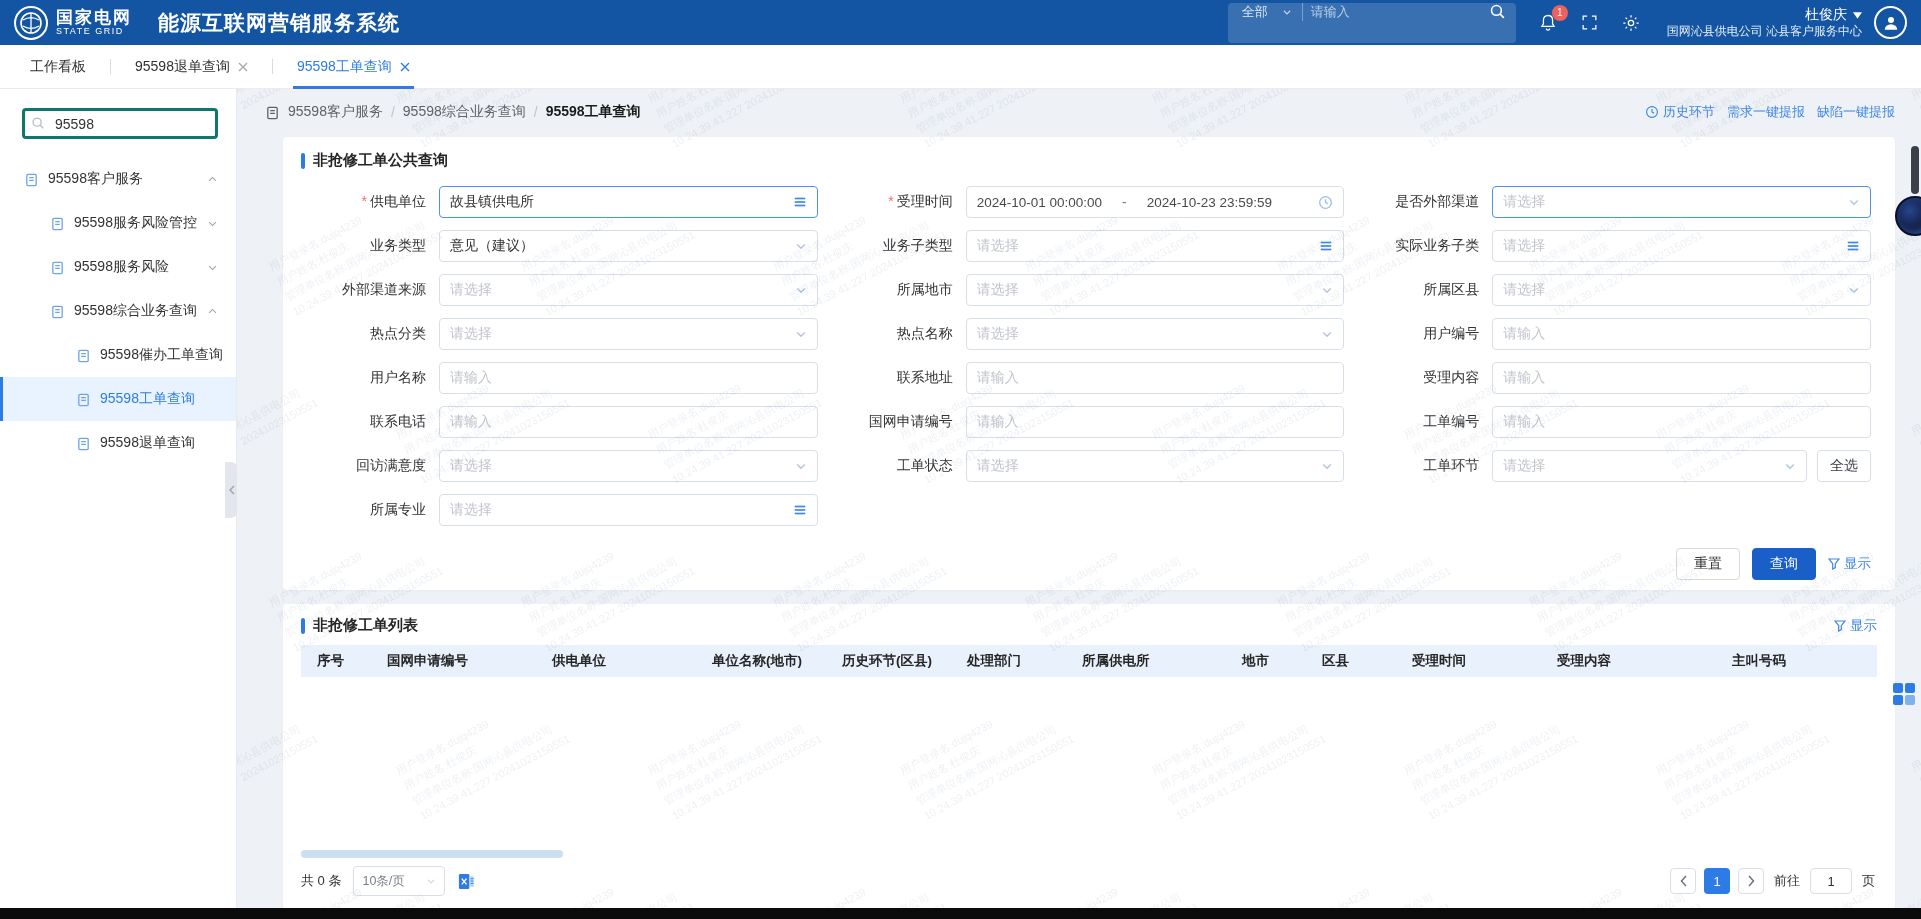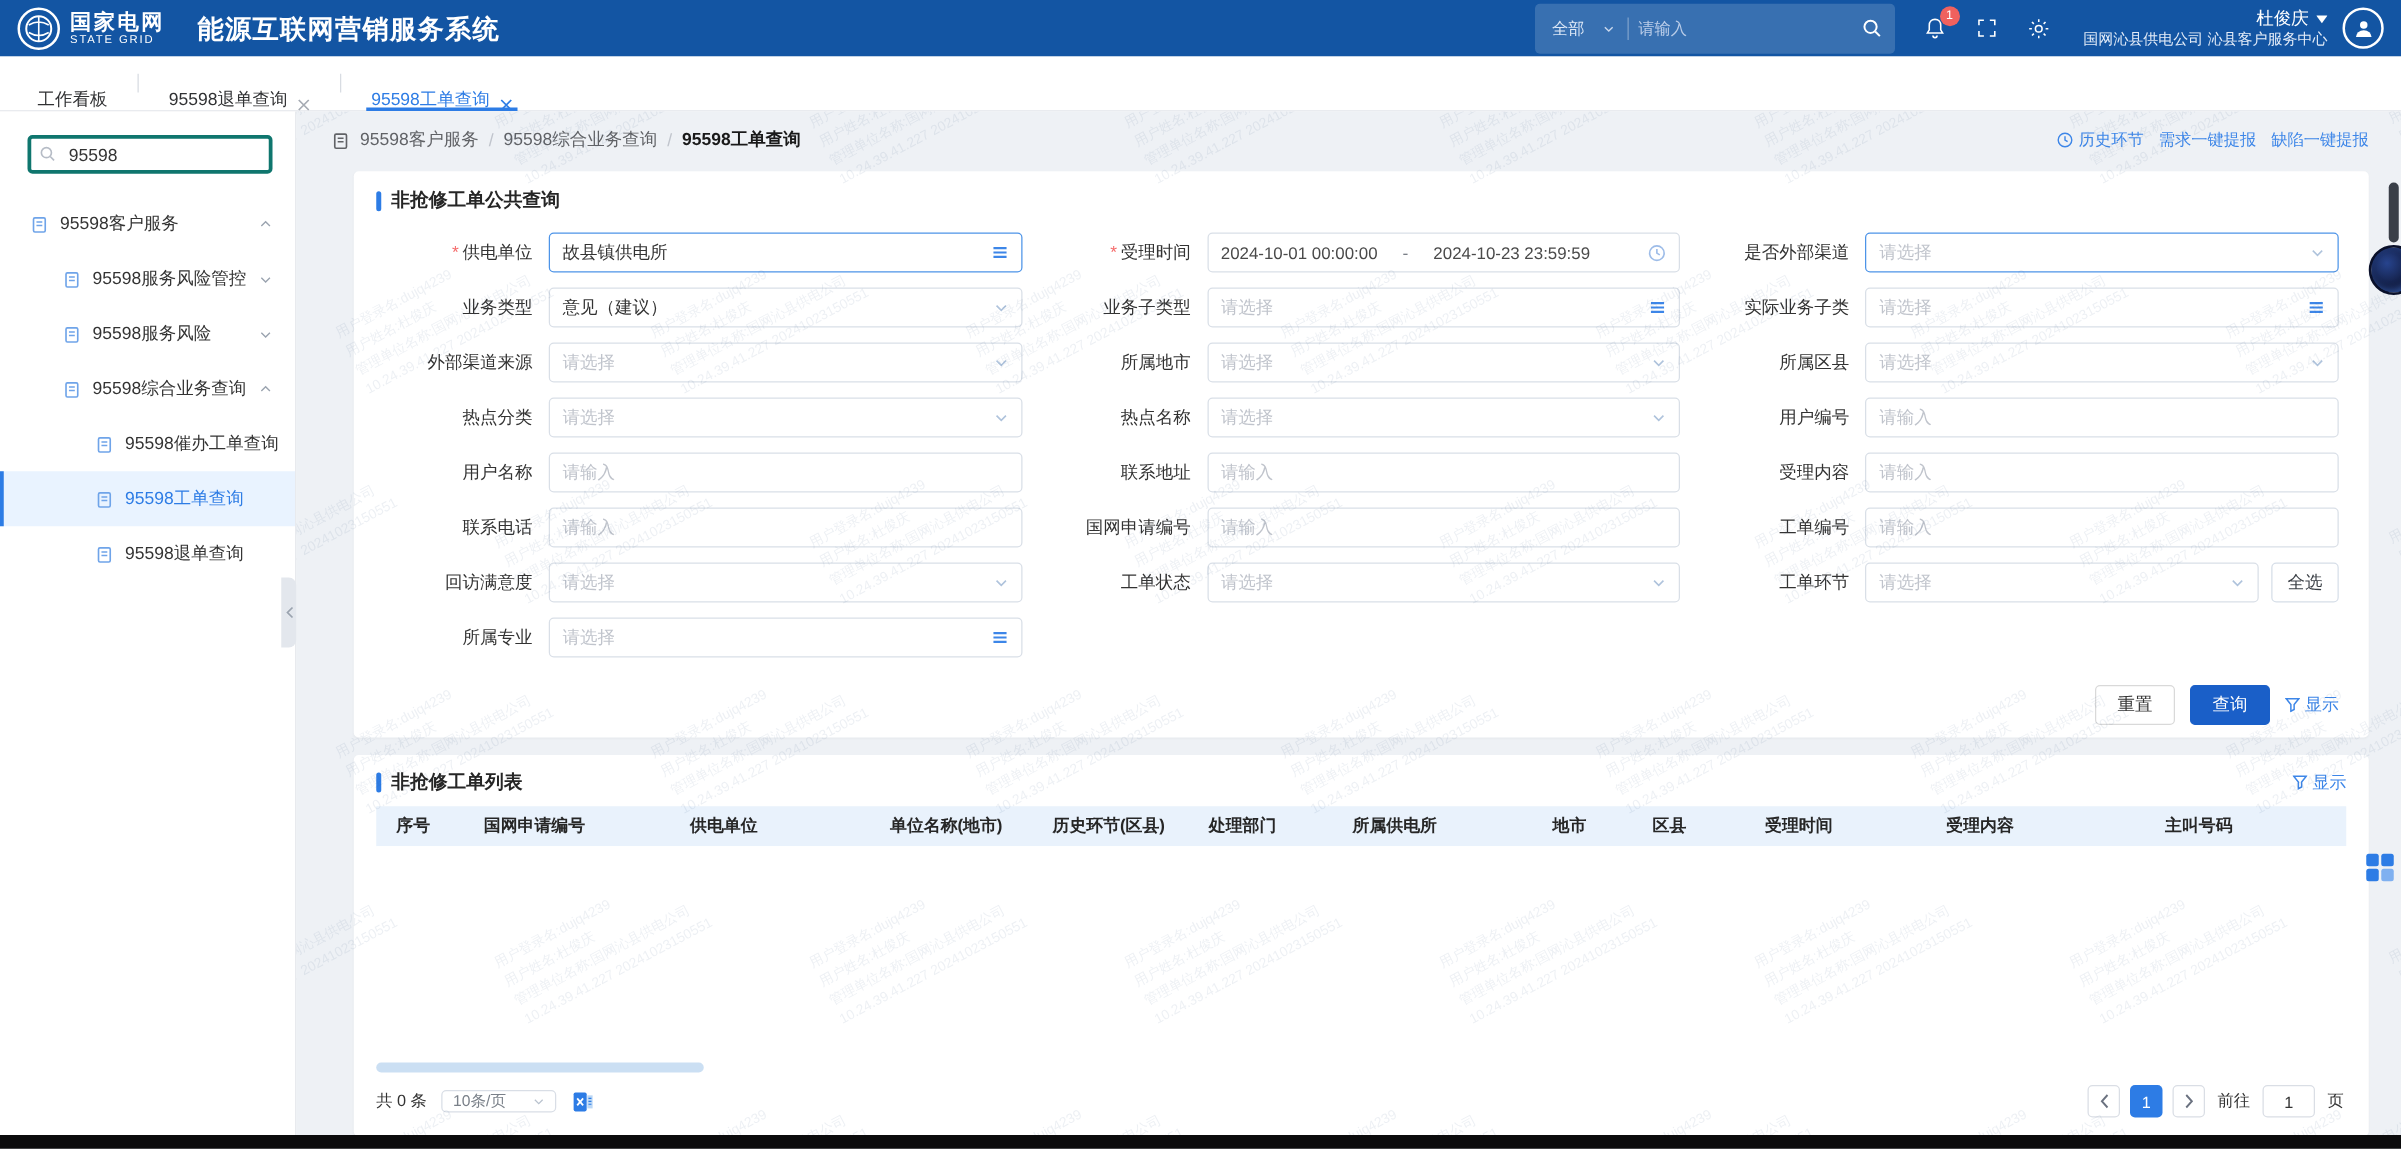--- a/index.html
+++ b/index.html
@@ -9,38 +9,38 @@
   
   .app-header { position:absolute; left:0; top:0; right:0; height:45px; background:#1355A3;
     display:flex; align-items:center; padding:0 14px; color:#fff; z-index:30; }
   .logo-circle { width:34px; height:34px; border-radius:50%; border:2px solid #fff;
     display:flex; align-items:center; justify-content:center; flex:0 0 auto; }
   .brand-text { margin-left:8px; line-height:1.05; }
   .brand-cn { font-size:17px; font-weight:bold; letter-spacing:2px; }
   .brand-en { font-size:9px; letter-spacing:1.5px; }
   .app-title { margin-left:26px; font-size:21px; font-weight:bold; letter-spacing:1px; }
   .header-search { margin-left:auto; width:288px; height:40px; background:rgba(255,255,255,.16);
-    border-radius:4px; display:flex; align-items:center; font-size:13px; color:#DCE7F6; }
+    border-radius:4px; display:flex; align-items:flex-start; font-size:13px; color:#DCE7F6; }
   .hs-scope { display:flex; align-items:center; gap:14px; padding:0 10px 0 14px; cursor:pointer; }
   .hs-divider { width:1px; height:18px; background:rgba(255,255,255,.35); }
   .hs-input { flex:1; padding:0 8px; color:#B9CCE8; }
   .hs-search-btn { padding:0 10px; display:flex; align-items:center; cursor:pointer; }
   .header-iconbtn { position:relative; margin-left:22px; display:flex; align-items:center; cursor:pointer; }
   .badge { position:absolute; top:-8px; right:-10px; min-width:16px; height:16px; border-radius:8px;
     background:#F0615E; color:#fff; font-size:10px; display:flex; align-items:center; justify-content:center; padding:0 4px; }
   .user-block { margin-left:26px; display:flex; flex-direction:column; align-items:flex-end; line-height:1.25; }
   .user-name-row { display:flex; align-items:center; gap:6px; font-size:14px; }
   .user-org { font-size:12px; color:#E3ECF8; }
   .avatar { margin-left:12px; width:33px; height:33px; border-radius:50%; border:2px solid #fff;
     display:flex; align-items:center; justify-content:center; }
 
   
   .tab-bar { position:absolute; left:0; top:45px; right:0; height:44px; background:#fff;
     border-bottom:1px solid #E9EBEF; display:flex; align-items:center; padding-left:26px; z-index:29; }
-  .tab { height:44px; display:flex; align-items:flex-end; gap:8px; font-size:14px; color:#303133; cursor:pointer; padding:0 4px; }
+  .tab { height:44px; display:flex; align-items:center; gap:8px; font-size:14px; color:#303133; cursor:pointer; padding:0 4px; }
   .tab.active { color:#2D7CE5; box-shadow:inset 0 -3px 0 #2D7CE5; }
   .tab .close-x { display:flex; align-items:center; color:#A6ABB3; }
   .tab.active .close-x { color:#2D7CE5; }
   .tab-divider { width:1px; height:15px; background:#D8DCE2; margin:0 20px; }
 
   
   .sidebar { position:absolute; left:0; top:89px; bottom:11px; width:237px; background:#fff;
     border-right:1px solid #E8EAEE; z-index:10; }
   .side-search { margin:19px 18px 4px 22px; position:relative; }
   .side-search input { width:100%; height:31px; border:3px solid #0f766e; border-radius:4px;
@@ -100,21 +100,21 @@
   .list-head { display:flex; align-items:center; }
   .list-head .show-link { margin-left:auto; }
   .table-header-row { margin-top:10px; display:flex; align-items:center; height:32px; background:#E9F2FC; }
   .th { font-size:13.5px; font-weight:bold; color:#262626; padding-left:16px; white-space:nowrap; overflow:hidden; flex:0 0 auto; }
   .table-body { height:172px; background:#fff; }
   .h-scroll { height:10px; position:relative; }
   .h-scroll .thumb { position:absolute; left:0; top:1px; width:262px; height:8px; background:#CBDFF3; border-radius:4px; cursor:pointer; }
 
   .list-footer { height:44px; display:flex; align-items:center; font-size:13px; color:#333; }
   .lf-left { display:flex; align-items:center; gap:12px; }
-  .page-size-select { width:92px; height:18px; border:1px solid #D9DEE6; border-radius:4px; display:flex;
+  .page-size-select { width:92px; height:30px; border:1px solid #D9DEE6; border-radius:4px; display:flex;
     align-items:center; padding:0 8px; color:#7A8089; font-size:12.5px; cursor:pointer; }
   .page-size-select .ctrl-icon { color:#B9C2CE; }
   .excel-icon { display:flex; cursor:pointer; }
   .lf-right { margin-left:auto; display:flex; align-items:center; gap:8px; }
   .pg-btn { width:26px; height:26px; border:1px solid #DADEE5; border-radius:4px; background:#fff;
     display:flex; align-items:center; justify-content:center; color:#6B7280; cursor:pointer; }
   .pg-current { width:26px; height:26px; border-radius:4px; background:#2D7CE5; color:#fff;
     display:flex; align-items:center; justify-content:center; font-size:13px; cursor:pointer; }
   .goto-input { width:42px; height:26px; border:1px solid #DADEE5; border-radius:4px; text-align:center;
     font-size:13px; color:#333; outline:none; }

